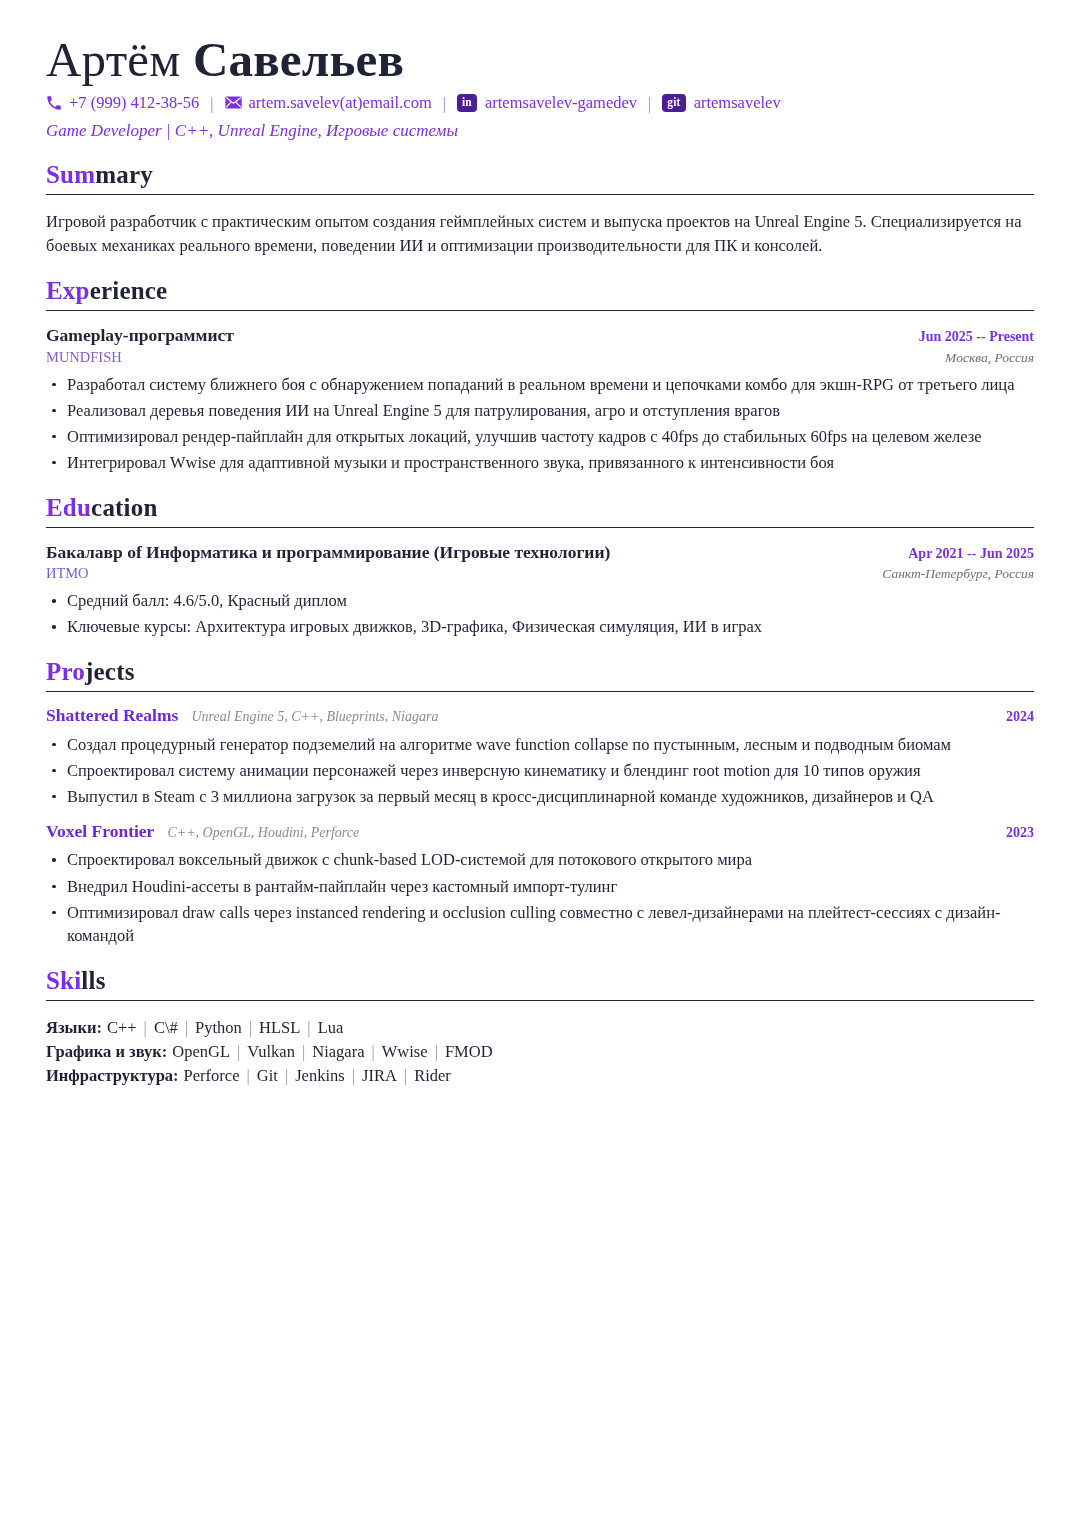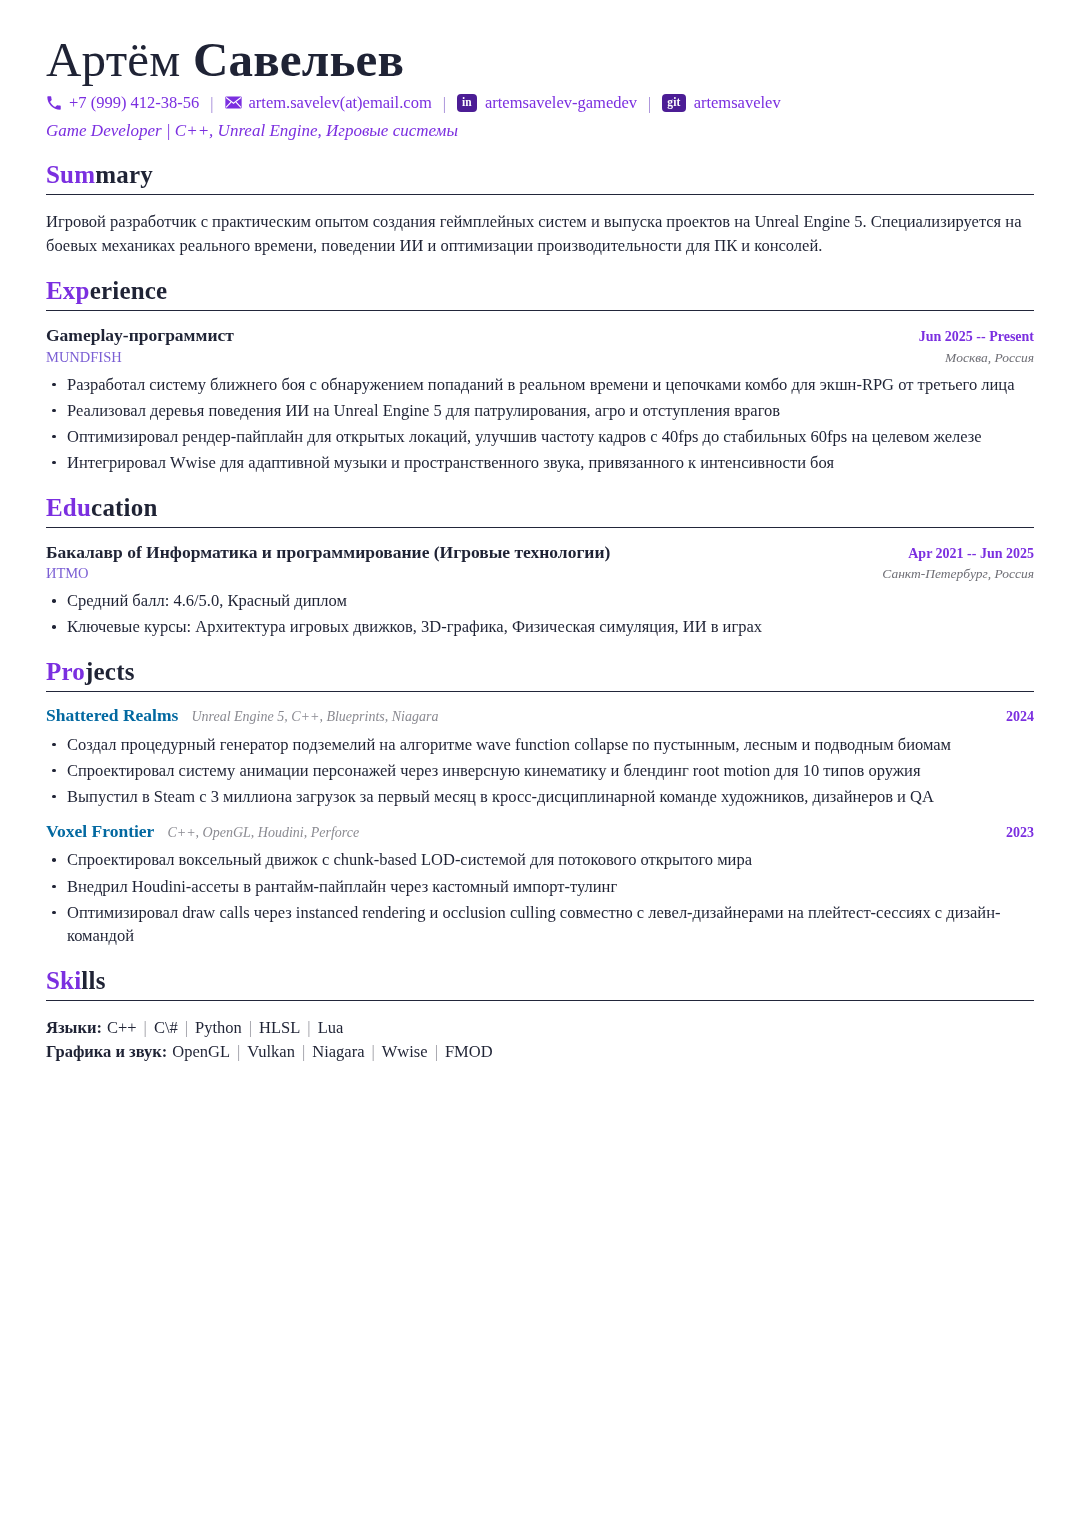--- a/index.html
+++ b/index.html
@@ -187,21 +187,21 @@
   }
   .project-left {
     display: flex;
     align-items: baseline;
     gap: 13px;
     flex-wrap: wrap;
   }
   .project-name {
     font-size: 17.5px;
     font-weight: 700;
-    color: #0369a1;
+    color: #6d28d9;
     line-height: 1.22;
   }
   .project-tech {
     font-size: 14px;
     font-style: italic;
     color: #8a8a91;
     line-height: 1.22;
   }
   .project-year {
     font-size: 14px;
@@ -381,16 +381,19 @@
     </div>
     <hr class="rule">
 
     <div class="skills-list">
       <div class="skill-row">
         <span class="skill-label">Языки:</span><span class="skill-values"><span>C++</span><span class="skill-sep">|</span><span>C\#</span><span class="skill-sep">|</span><span>Python</span><span class="skill-sep">|</span><span>HLSL</span><span class="skill-sep">|</span><span>Lua</span></span>
       </div>
       <div class="skill-row">
         <span class="skill-label">Графика и звук:</span><span class="skill-values"><span>OpenGL</span><span class="skill-sep">|</span><span>Vulkan</span><span class="skill-sep">|</span><span>Niagara</span><span class="skill-sep">|</span><span>Wwise</span><span class="skill-sep">|</span><span>FMOD</span></span>
       </div>
+      <div class="skill-row">
+        <span class="skill-label">Инфраструктура:</span><span class="skill-values"><span>Perforce</span><span class="skill-sep">|</span><span>Git</span><span class="skill-sep">|</span><span>Jenkins</span><span class="skill-sep">|</span><span>JIRA</span><span class="skill-sep">|</span><span>Rider</span></span>
+      </div>
     </div>
   </div>
 
 </div>
 
 </body></html>

